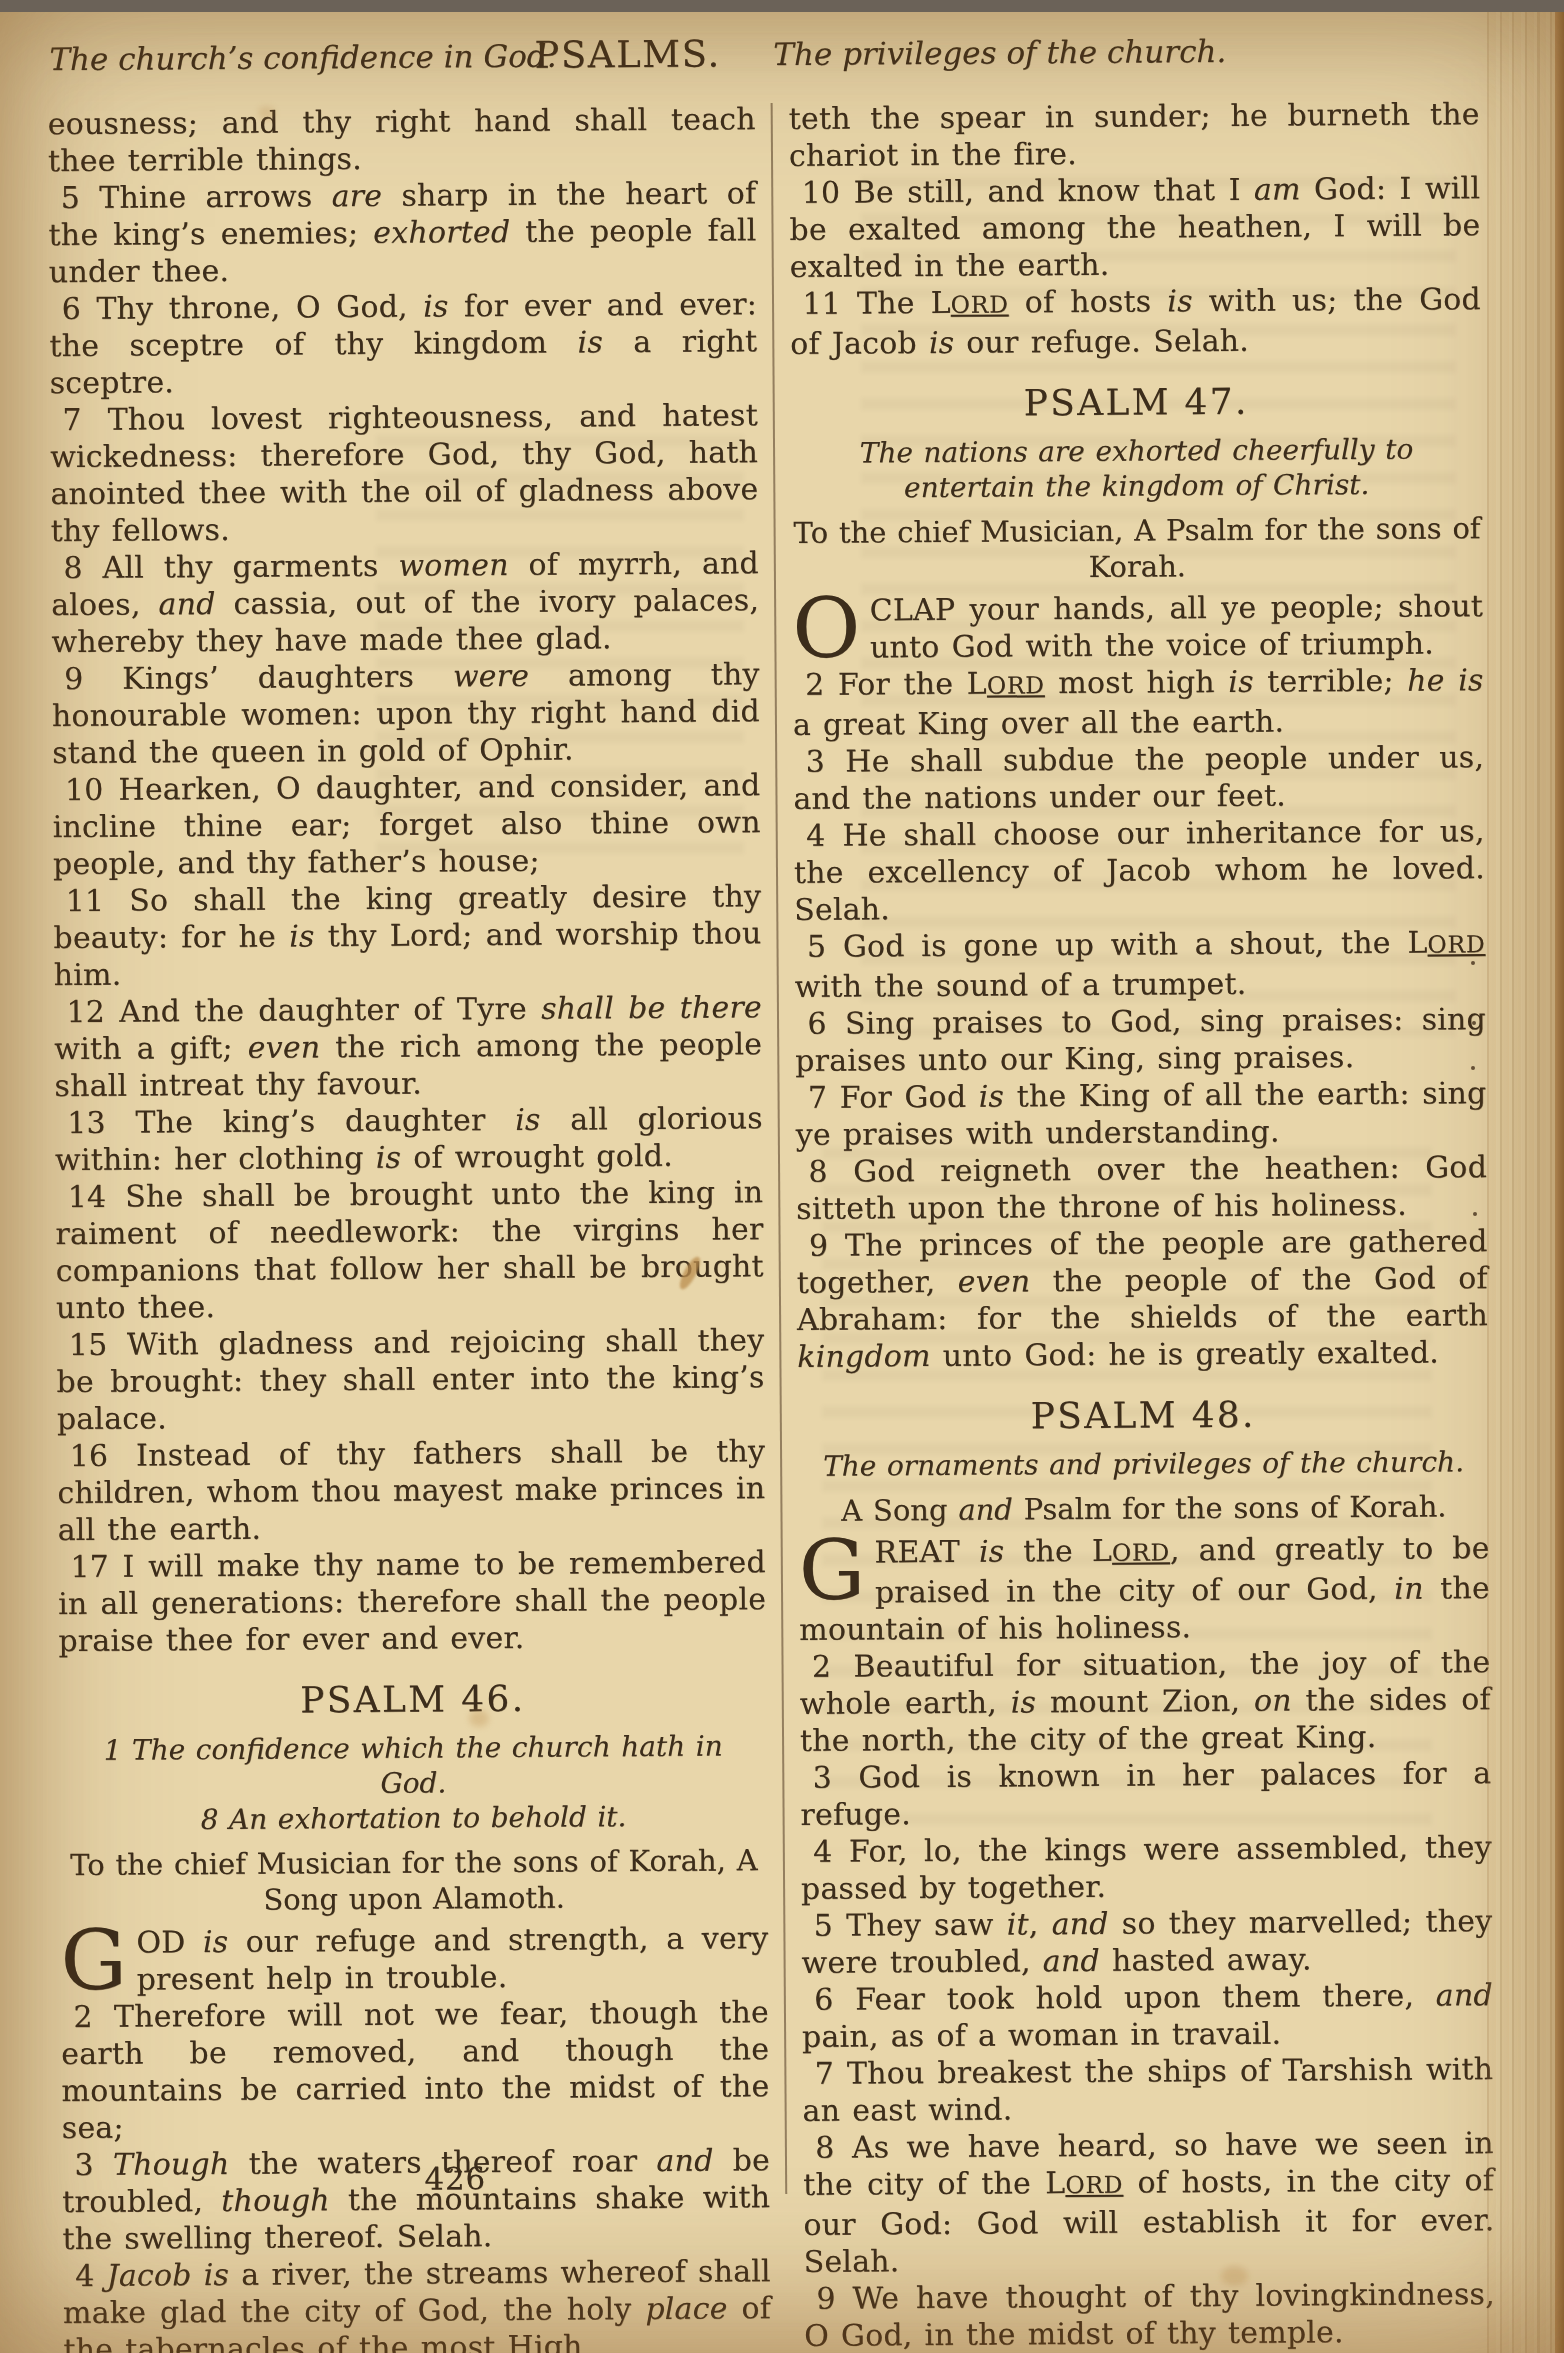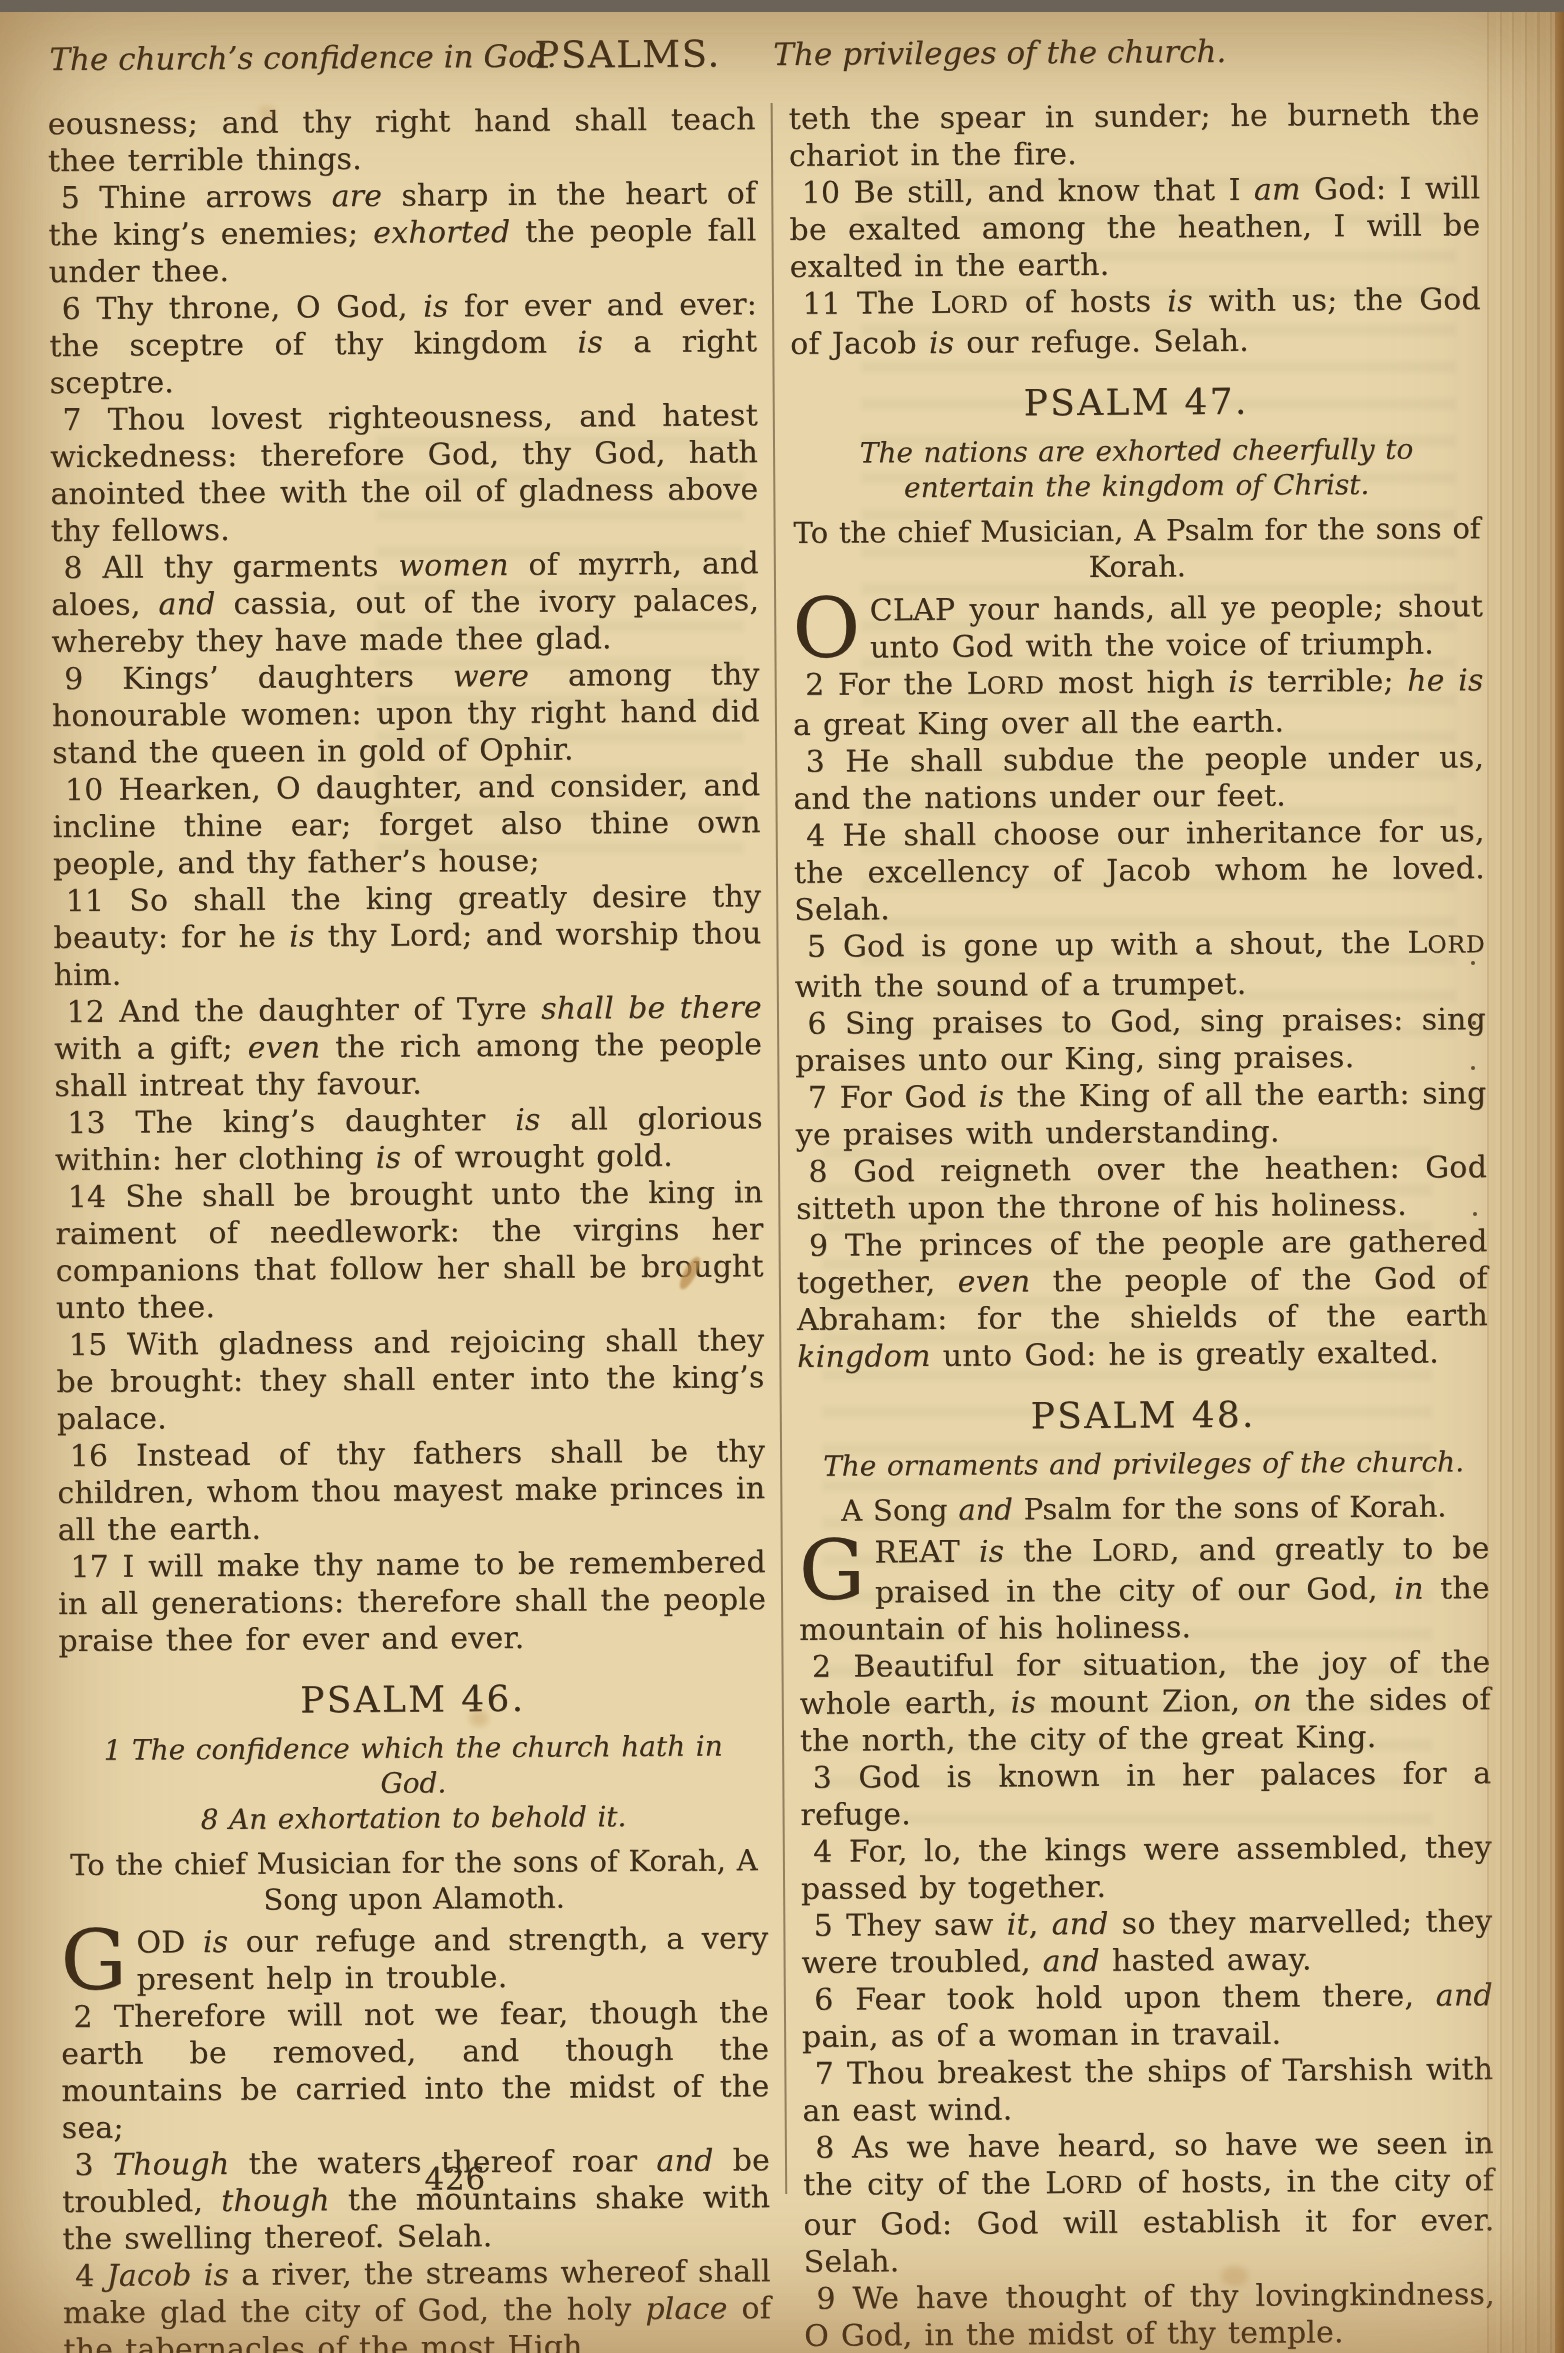--- a/index.html
+++ b/index.html
@@ -26,21 +26,21 @@
   .hdr-left{left:49px;top:23.5px;font-style:italic;font-size:31px;}
   .hdr-center{left:534px;top:20.3px;font-size:37px;letter-spacing:1.6px;}
   .hdr-right{left:773px;top:23.5px;font-style:italic;font-size:31px;}
   .columns{position:absolute;top:88px;left:47px;width:1448px;display:flex;}
   .col-left{width:708px;}
   .col-right{width:691px;}
   .divider{width:2.3px;height:2091px;background:rgba(78,57,33,.55);margin:3.1px 15.6px 0 15px;}
   p.verse{margin:0;text-align:justify;font-size:30px;line-height:37px;word-spacing:2.3px;letter-spacing:0.2px;text-indent:12.5px;}
   p.verse.cont,p.verse.vfirst{text-indent:0;}
   .dropcap{float:left;font-size:83px;line-height:64px;padding:4.7px 9.4px 0 0;text-indent:0;}
-  .sc{font-size:.78em;letter-spacing:0.8px;}
+  .sc{font-size:.78em;letter-spacing:0.8px;text-decoration:underline;}
   h2.psalm-heading{margin:22px 0 11px;text-align:center;font-size:36px;font-weight:normal;letter-spacing:2.3px;}
   p.summary{margin:0 14px;text-align:center;font-style:italic;font-size:28px;line-height:35px;word-spacing:1.6px;}
   p.musician{margin:9.4px 0 4.7px;text-align:center;font-size:29px;line-height:36px;word-spacing:1.6px;}
   .page-number{position:absolute;top:2146px;left:47px;width:708px;text-align:center;font-size:31px;letter-spacing:0.8px;transform:translateX(39px);}
   .stain-comma{position:absolute;left:684px;top:1243px;width:11.7px;height:36px;border-radius:50%;
     background:#bb8e4f;opacity:.75;transform:rotate(28deg);filter:blur(0.8px);}
   .speck{position:absolute;width:3.9px;height:3.9px;border-radius:50%;background:#43301d;opacity:.8;}
   .fox{position:absolute;border-radius:50%;background:#c09355;filter:blur(3.1px);}
 </style>
 </head>

